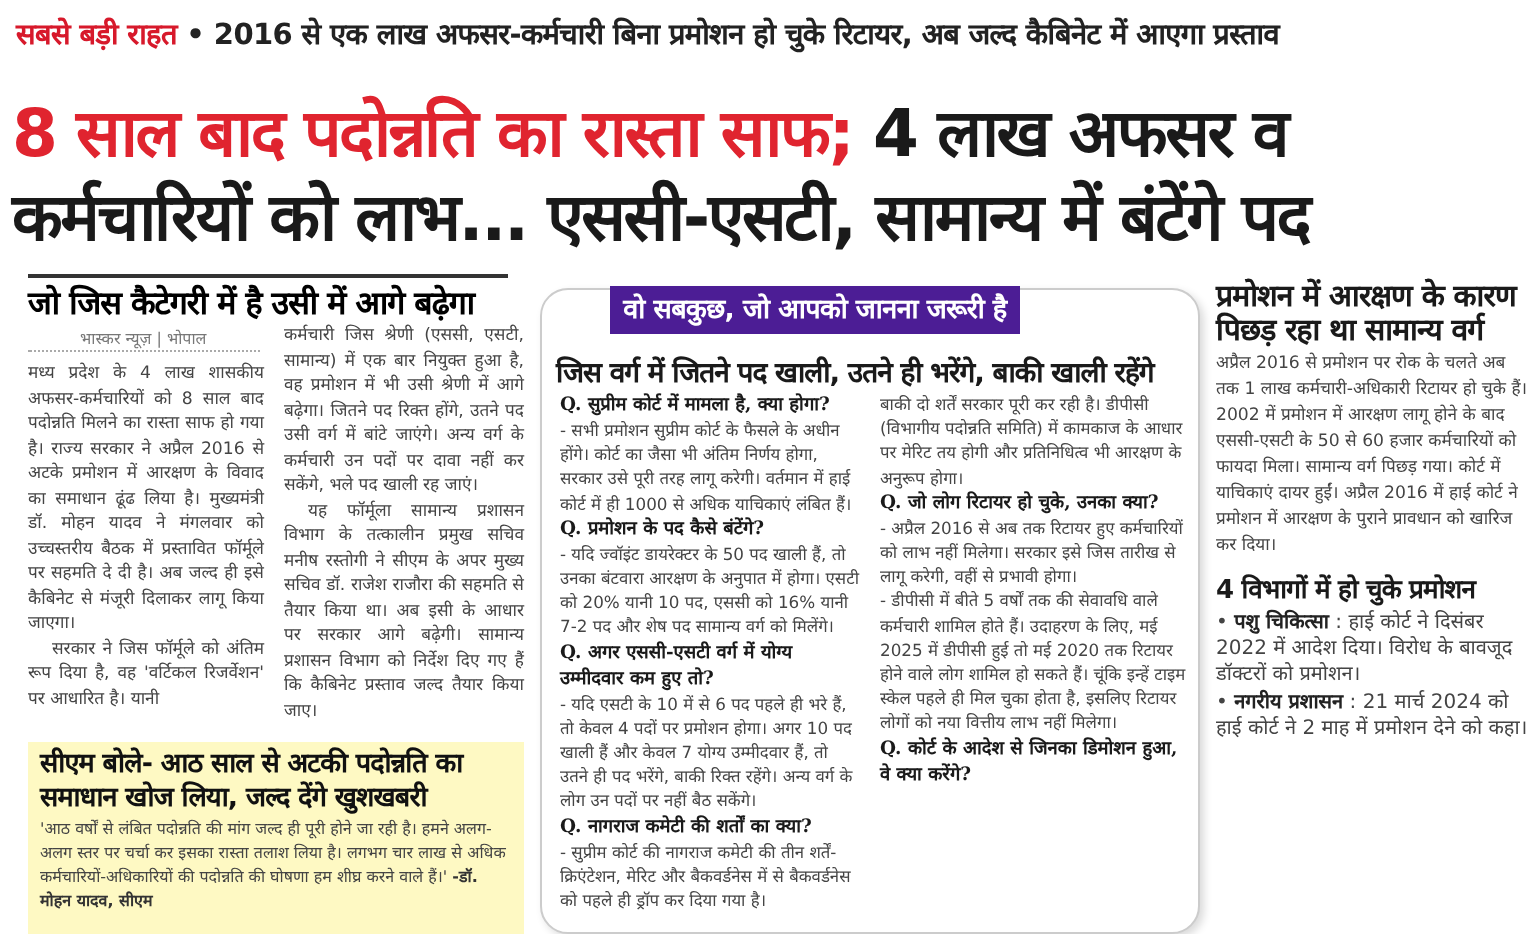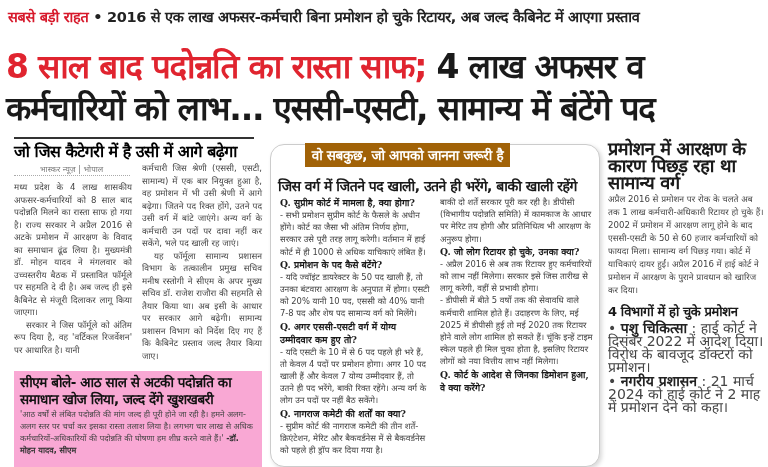--- a/index.html
+++ b/index.html
@@ -17,40 +17,40 @@
   
   .left-title { position: absolute; left: 14px; top: 140px; width: 245px; font-size: 16px; font-weight: bold; white-space: nowrap; letter-spacing: -0.5px; color: #000000; }
   .byline { position: absolute; left: 40px; top: 163px; font-size: 8px; color: #777; }
   .byline-rule { position: absolute; left: 14px; top: 175px; width: 116px; border-top: 1px dotted #aaa; }
   .body-col { position: absolute; font-size: 8.6px; line-height: 12.5px; color: #444; text-align: justify; }
   .body-col p { margin-bottom: 0; text-indent: 0; }
   .body-col p.indent { text-indent: 12px; }
   .col-a { left: 14px; top: 181px; width: 118px; }
   .col-b { left: 142px; top: 162px; width: 120px; }
 
-  .cm-box { position: absolute; left: 14px; top: 371px; width: 248px; height: 96px; background: #f9a8d4; padding: 3px 6px; }
+  .cm-box { position: absolute; left: 14px; top: 371px; width: 248px; height: 96px; background: #fef9c3; padding: 3px 6px; }
   .cm-title { font-size: 13.5px; font-weight: bold; line-height: 16.5px; color: #111; letter-spacing: -0.4px; white-space: nowrap; }
   .cm-quote { font-size: 8px; line-height: 12px; color: #444; margin-top: 2px; }
   .cm-sign { font-weight: bold; color: #333; }
 
   
   .mid-box { position: absolute; left: 270px; top: 144px; width: 330px; height: 323px; border: 1px solid #ccc; border-radius: 14px 14px 14px 14px; box-shadow: 2px 2px 4px rgba(0,0,0,0.15); background: #fff; }
-  .mid-label { position: absolute; left: 305px; top: 143px; width: 205px; height: 24px; background: #a16207; color: #fff; font-size: 13.5px; font-weight: bold; text-align: center; line-height: 24px; letter-spacing: -0.3px; }
+  .mid-label { position: absolute; left: 305px; top: 143px; width: 205px; height: 24px; background: #4c1d95; color: #fff; font-size: 13.5px; font-weight: bold; text-align: center; line-height: 24px; letter-spacing: -0.3px; }
   .mid-title { position: absolute; left: 278px; top: 176px; width: 320px; font-size: 14px; font-weight: bold; white-space: nowrap; color: #1a1a1a; letter-spacing: -0.5px; }
   .qa-col { position: absolute; font-size: 8.4px; line-height: 12.2px; color: #444; }
   .qa-col .q { font-family: "DejaVu Serif", serif; font-weight: bold; font-size: 9.2px; color: #1a1a1a; line-height: 13px; }
   .qa-a { left: 280px; top: 196px; width: 150px; }
   .qa-b { left: 440px; top: 196px; width: 156px; }
 
   
   .right-col { position: absolute; left: 608px; top: 140px; width: 156px; }
-  .r-title { font-size: 18px; font-weight: bold; line-height: 17px; color: #1a1a1a; letter-spacing: -0.4px; }
+  .r-title { font-size: 15px; font-weight: bold; line-height: 17px; color: #1a1a1a; letter-spacing: -0.4px; }
   .r-body { font-size: 8.6px; line-height: 13px; color: #444; margin-top: 2px; }
   .r-sub { font-size: 13px; font-weight: bold; color: #1a1a1a; margin-top: 5px; letter-spacing: -0.4px; }
-  .r-list { font-size: 14px; line-height: 13px; color: #444; margin-top: 2px; }
+  .r-list { font-size: 10px; line-height: 13px; color: #444; margin-top: 2px; }
   .r-list .item { margin-bottom: 1px; }
   .r-list .lbl { font-weight: bold; color: #222; }
 </style>
 </head>
 <body>
 
 <div class="kicker">
   <span class="k-red">सबसे बड़ी राहत</span><span> • 2016 से एक लाख अफसर-कर्मचारी बिना प्रमोशन हो चुके रिटायर, अब जल्द कैबिनेट में आएगा प्रस्ताव</span>
 </div>
 
@@ -81,21 +81,21 @@
 </div>
 
 <div class="mid-box"></div>
 <div class="mid-label">वो सबकुछ, जो आपको जानना जरूरी है</div>
 <div class="mid-title">जिस वर्ग में जितने पद खाली, उतने ही भरेंगे, बाकी खाली रहेंगे</div>
 
 <div class="qa-col qa-a">
   <div class="q">Q. सुप्रीम कोर्ट में मामला है, क्या होगा?</div>
   <div>- सभी प्रमोशन सुप्रीम कोर्ट के फैसले के अधीन होंगे। कोर्ट का जैसा भी अंतिम निर्णय होगा, सरकार उसे पूरी तरह लागू करेगी। वर्तमान में हाई कोर्ट में ही 1000 से अधिक याचिकाएं लंबित हैं।</div>
   <div class="q">Q. प्रमोशन के पद कैसे बंटेंगे?</div>
-  <div>- यदि ज्वॉइंट डायरेक्टर के 50 पद खाली हैं, तो उनका बंटवारा आरक्षण के अनुपात में होगा। एसटी को 20% यानी 10 पद, एससी को 40% यानी 7-8 पद और शेष पद सामान्य वर्ग को मिलेंगे।</div>
+  <div>- यदि ज्वॉइंट डायरेक्टर के 50 पद खाली हैं, तो उनका बंटवारा आरक्षण के अनुपात में होगा। एसटी को 20% यानी 10 पद, एससी को 16% यानी 7-2 पद और शेष पद सामान्य वर्ग को मिलेंगे।</div>
   <div class="q">Q. अगर एससी-एसटी वर्ग में योग्य उम्मीदवार कम हुए तो?</div>
   <div>- यदि एसटी के 10 में से 6 पद पहले ही भरे हैं, तो केवल 4 पदों पर प्रमोशन होगा। अगर 10 पद खाली हैं और केवल 7 योग्य उम्मीदवार हैं, तो उतने ही पद भरेंगे, बाकी रिक्त रहेंगे। अन्य वर्ग के लोग उन पदों पर नहीं बैठ सकेंगे।</div>
   <div class="q">Q. नागराज कमेटी की शर्तों का क्या?</div>
   <div>- सुप्रीम कोर्ट की नागराज कमेटी की तीन शर्तें-क्रिएंटेशन, मेरिट और बैकवर्डनेस में से बैकवर्डनेस को पहले ही ड्रॉप कर दिया गया है।</div>
 </div>
 
 <div class="qa-col qa-b">
   <div>बाकी दो शर्तें सरकार पूरी कर रही है। डीपीसी (विभागीय पदोन्नति समिति) में कामकाज के आधार पर मेरिट तय होगी और प्रतिनिधित्व भी आरक्षण के अनुरूप होगा।</div>
   <div class="q">Q. जो लोग रिटायर हो चुके, उनका क्या?</div>
   <div>- अप्रैल 2016 से अब तक रिटायर हुए कर्मचारियों को लाभ नहीं मिलेगा। सरकार इसे जिस तारीख से लागू करेगी, वहीं से प्रभावी होगा।</div>

